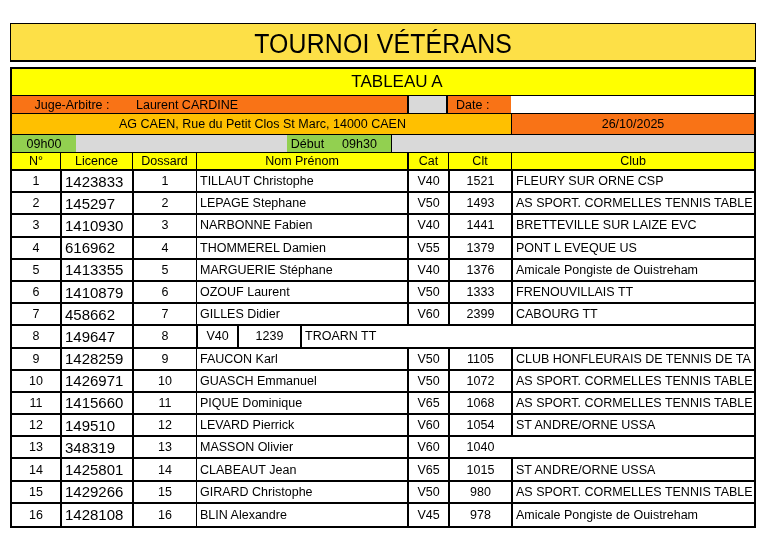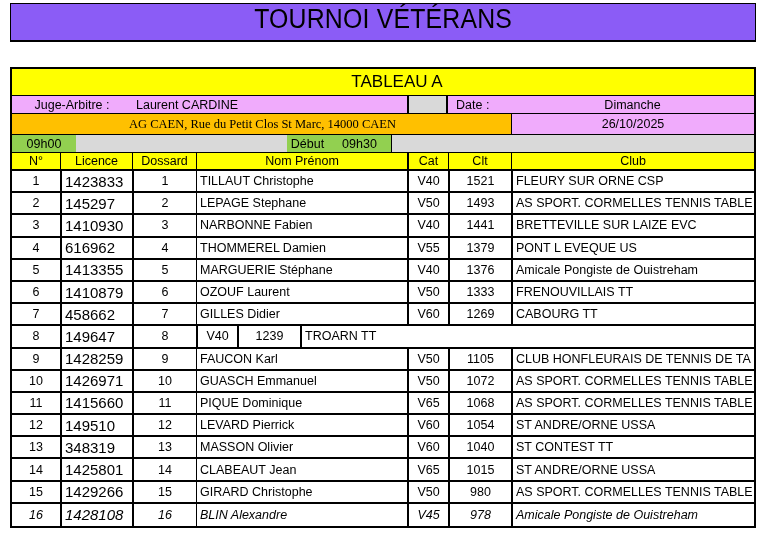--- a/index.html
+++ b/index.html
@@ -1,50 +1,50 @@
 <!DOCTYPE html>
 <html><head>
 <meta charset="utf-8">
 <style>
   * { box-sizing: border-box; margin: 0; padding: 0; }
   html, body { width: 767px; height: 540px; background: #ffffff; overflow: hidden; }
   body { font-family: "Liberation Sans", "DejaVu Sans", sans-serif; color: #000; position: relative; }
 
   .title-bar {
-    position: absolute; left: 10px; top: 3px; width: 746px; height: 39px;
-    background: #8b5cf6; border: 1px solid #000; border-bottom: 2px solid #000;
-    display: flex; align-items: flex-start; justify-content: center;
+    position: absolute; left: 10px; top: 23px; width: 746px; height: 39px;
+    background: #fde047; border: 1px solid #000; border-bottom: 2px solid #000;
+    display: flex; align-items: flex-end; justify-content: center;
     font-size: 27px; letter-spacing: 0.2px; transform-origin: center;
   }
   .title-bar span { display: inline-block; transform: scaleX(0.92); }
 
   .sheet {
     position: absolute; left: 10px; top: 67px; width: 746px;
     border-top: 2px solid #000; border-left: 2px solid #000; border-right: 2px solid #000; border-bottom: 2px solid #000;
   }
   .row { display: flex; width: 100%; }
   .cell { display: flex; align-items: center; white-space: nowrap; overflow: hidden; font-size: 12.5px; }
   .c { justify-content: center; }
   .l { justify-content: flex-start; padding-left: 3px; }
 
   .yellow { background: #ffff00; }
-  .blue { background: #f0abfc; }
+  .blue { background: #f97316; }
   .orange { background: #ffc000; }
   .green { background: #92d050; }
   .grey { background: #d9d9d9; }
   .white { background: #ffffff; }
 
   .r-tableau { height: 27px; border-bottom: 1px solid #000; }
   .r-tableau .cell { font-size: 17px; }
   .r-juge { height: 18px; border-bottom: 1px solid #000; }
   .r-lieu { height: 21px; border-bottom: 1px solid #000; }
   .r-point { height: 18px; border-bottom: 1px solid #000; }
   .r-head { height: 18px; border-bottom: 2px solid #000; }
   .r-data { height: 22.2px; border-bottom: 2px solid #000; }
-  .r-data:last-child { border-bottom: none; font-style: italic; }
+  .r-data:last-child { border-bottom: none; }
 
   .bl { border-left: 1px solid #000; }
   .bl2 { border-left: 2px solid #000; }
 
   
   .w-no { width: 48px; }
   .w-lic { width: 72px; }
   .w-dos { width: 64px; }
   .w-nom { width: 211px; }
   .w-cat { width: 41px; }
@@ -66,25 +66,24 @@
 
   <div class="row r-tableau">
     <div class="cell c yellow" style="width:100%;padding-left:28px;">TABLEAU A</div>
   </div>
 
   <div class="row r-juge">
     <div class="cell c blue" style="width:120px;">Juge-Arbitre :</div>
     <div class="cell l blue" style="width:275px; padding-left:4px;">Laurent CARDINE</div>
     <div class="cell grey bl2" style="width:41px; border-right:2px solid #000;"></div>
     <div class="cell l blue" style="width:63px; padding-left:8px;">Date :</div>
-    <div class="cell c blue" style="flex:1;">Dimanche</div>
   </div>
 
   <div class="row r-lieu">
-    <div class="cell c orange" style="width:499px; padding-left:2px;font-family:Liberation Serif, serif;">AG CAEN, Rue du Petit Clos St Marc, 14000 CAEN</div>
+    <div class="cell c orange" style="width:499px; padding-left:2px;">AG CAEN, Rue du Petit Clos St Marc, 14000 CAEN</div>
     <div class="cell c blue bl" style="flex:1;">26/10/2025</div>
   </div>
 
   <div class="row r-point">
     <div class="cell c green" style="width:64px;">09h00</div>
     <div class="cell grey" style="width:211px;"></div>
     <div class="cell c green" style="width:41px;">Début</div>
     <div class="cell c green" style="width:63px;">09h30</div>
     <div class="cell grey bl" style="flex:1;"></div>
   </div>
@@ -154,21 +153,21 @@
     <div class="cell c w-cat bl2">V50</div>
     <div class="cell c w-clt bl2">1333</div>
     <div class="cell l w-club bl2">FRENOUVILLAIS TT</div>
   </div>
       <div class="row r-data white">
     <div class="cell c w-no">7</div>
     <div class="cell l w-lic bl2 lic">458662</div>
     <div class="cell c w-dos bl2">7</div>
     <div class="cell l w-nom bl">GILLES Didier</div>
     <div class="cell c w-cat bl2">V60</div>
-    <div class="cell c w-clt bl2">1269</div>
+    <div class="cell c w-clt bl2">2399</div>
     <div class="cell l w-club bl2">CABOURG TT</div>
   </div>
       <div class="row r-data white">
     <div class="cell c w-no">8</div>
     <div class="cell l w-lic bl2 lic">149647</div>
     <div class="cell c w-dos bl2">8</div>
     <div class="cell c w-cat bl2">V40</div>
     <div class="cell c w-clt bl2">1239</div>
     <div class="cell l w-club bl2">TROARN TT</div>
   </div>
@@ -208,21 +207,20 @@
     <div class="cell c w-clt bl2">1054</div>
     <div class="cell l w-club bl2">ST ANDRE/ORNE USSA</div>
   </div>
       <div class="row r-data white">
     <div class="cell c w-no">13</div>
     <div class="cell l w-lic bl2 lic">348319</div>
     <div class="cell c w-dos bl2">13</div>
     <div class="cell l w-nom bl">MASSON Olivier</div>
     <div class="cell c w-cat bl2">V60</div>
     <div class="cell c w-clt bl2">1040</div>
-    <div class="cell l w-club bl2">ST CONTEST TT</div>
   </div>
       <div class="row r-data white">
     <div class="cell c w-no">14</div>
     <div class="cell l w-lic bl2 lic">1425801</div>
     <div class="cell c w-dos bl2">14</div>
     <div class="cell l w-nom bl">CLABEAUT Jean</div>
     <div class="cell c w-cat bl2">V65</div>
     <div class="cell c w-clt bl2">1015</div>
     <div class="cell l w-club bl2">ST ANDRE/ORNE USSA</div>
   </div>

